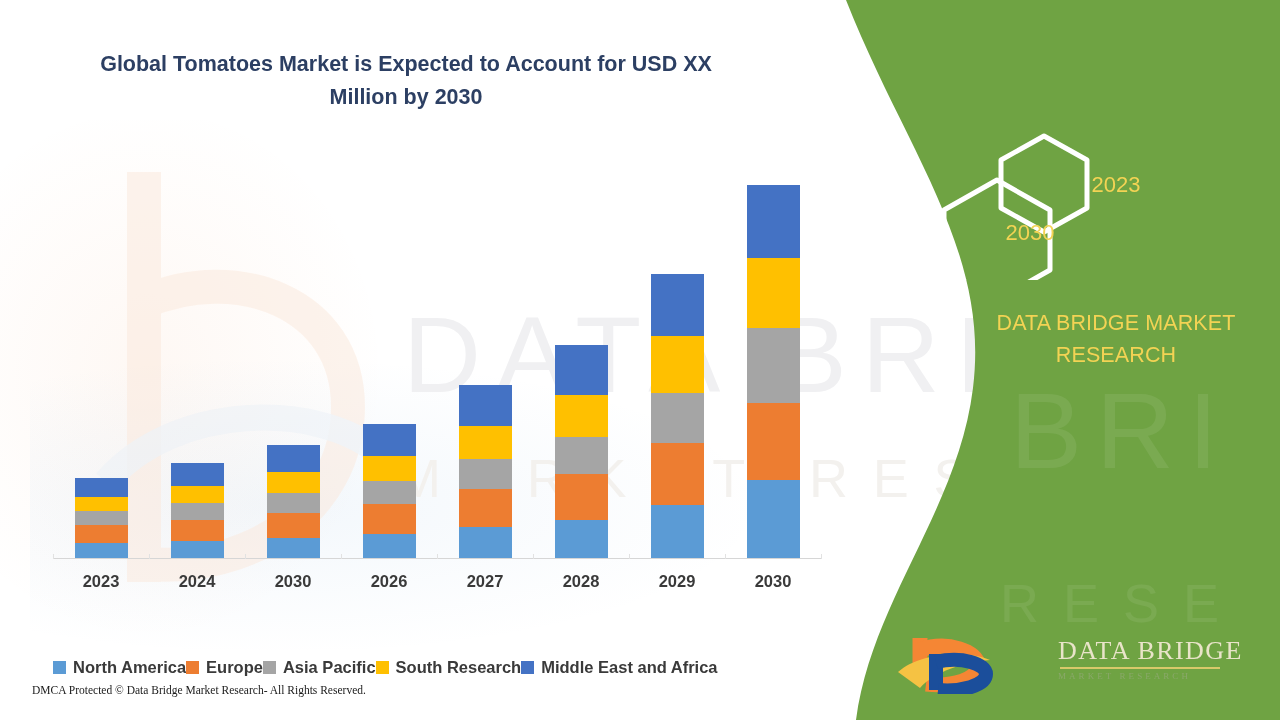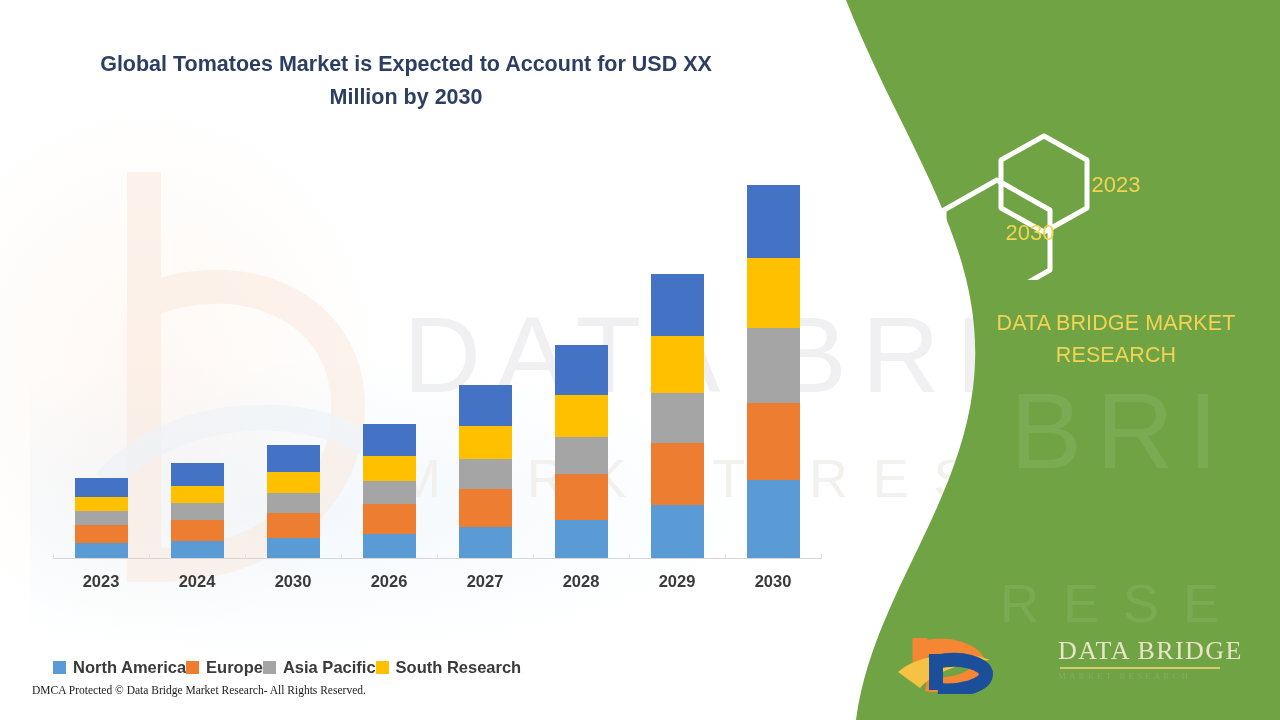--- a/index.html
+++ b/index.html
@@ -210,20 +210,24 @@
           <span class="lg-swatch" style="background: rgb(237, 125, 49);"></span>
           <span class="lg-label">Europe</span>
         </div>
         <div class="lg-item">
           <span class="lg-swatch" style="background: rgb(165, 165, 165);"></span>
           <span class="lg-label">Asia Pacific</span>
         </div>
         <div class="lg-item">
           <span class="lg-swatch" style="background: rgb(255, 192, 0);"></span>
           <span class="lg-label">South Research</span>
+        </div>
+        <div class="lg-item">
+          <span class="lg-swatch" style="background: rgb(68, 114, 196);"></span>
+          <span class="lg-label">Middle East and Africa</span>
         </div>
       </div>
 
     <div class="footer-left">DMCA Protected © Data Bridge Market Research- All Rights Reserved.</div>
   </div>
 
   <svg class="green-svg" viewBox="0 0 1280 720" preserveAspectRatio="none">
     <path d="M846,0 C905,150 990,250 973,388 C958,510 872,600 856,720 L1280,720 L1280,0 Z" fill="#6FA343"></path>
     <g opacity="0.075" fill="#ffffff">
       <text x="1010" y="468" font-family="Liberation Sans, sans-serif" font-size="108" letter-spacing="14">BRI</text>

